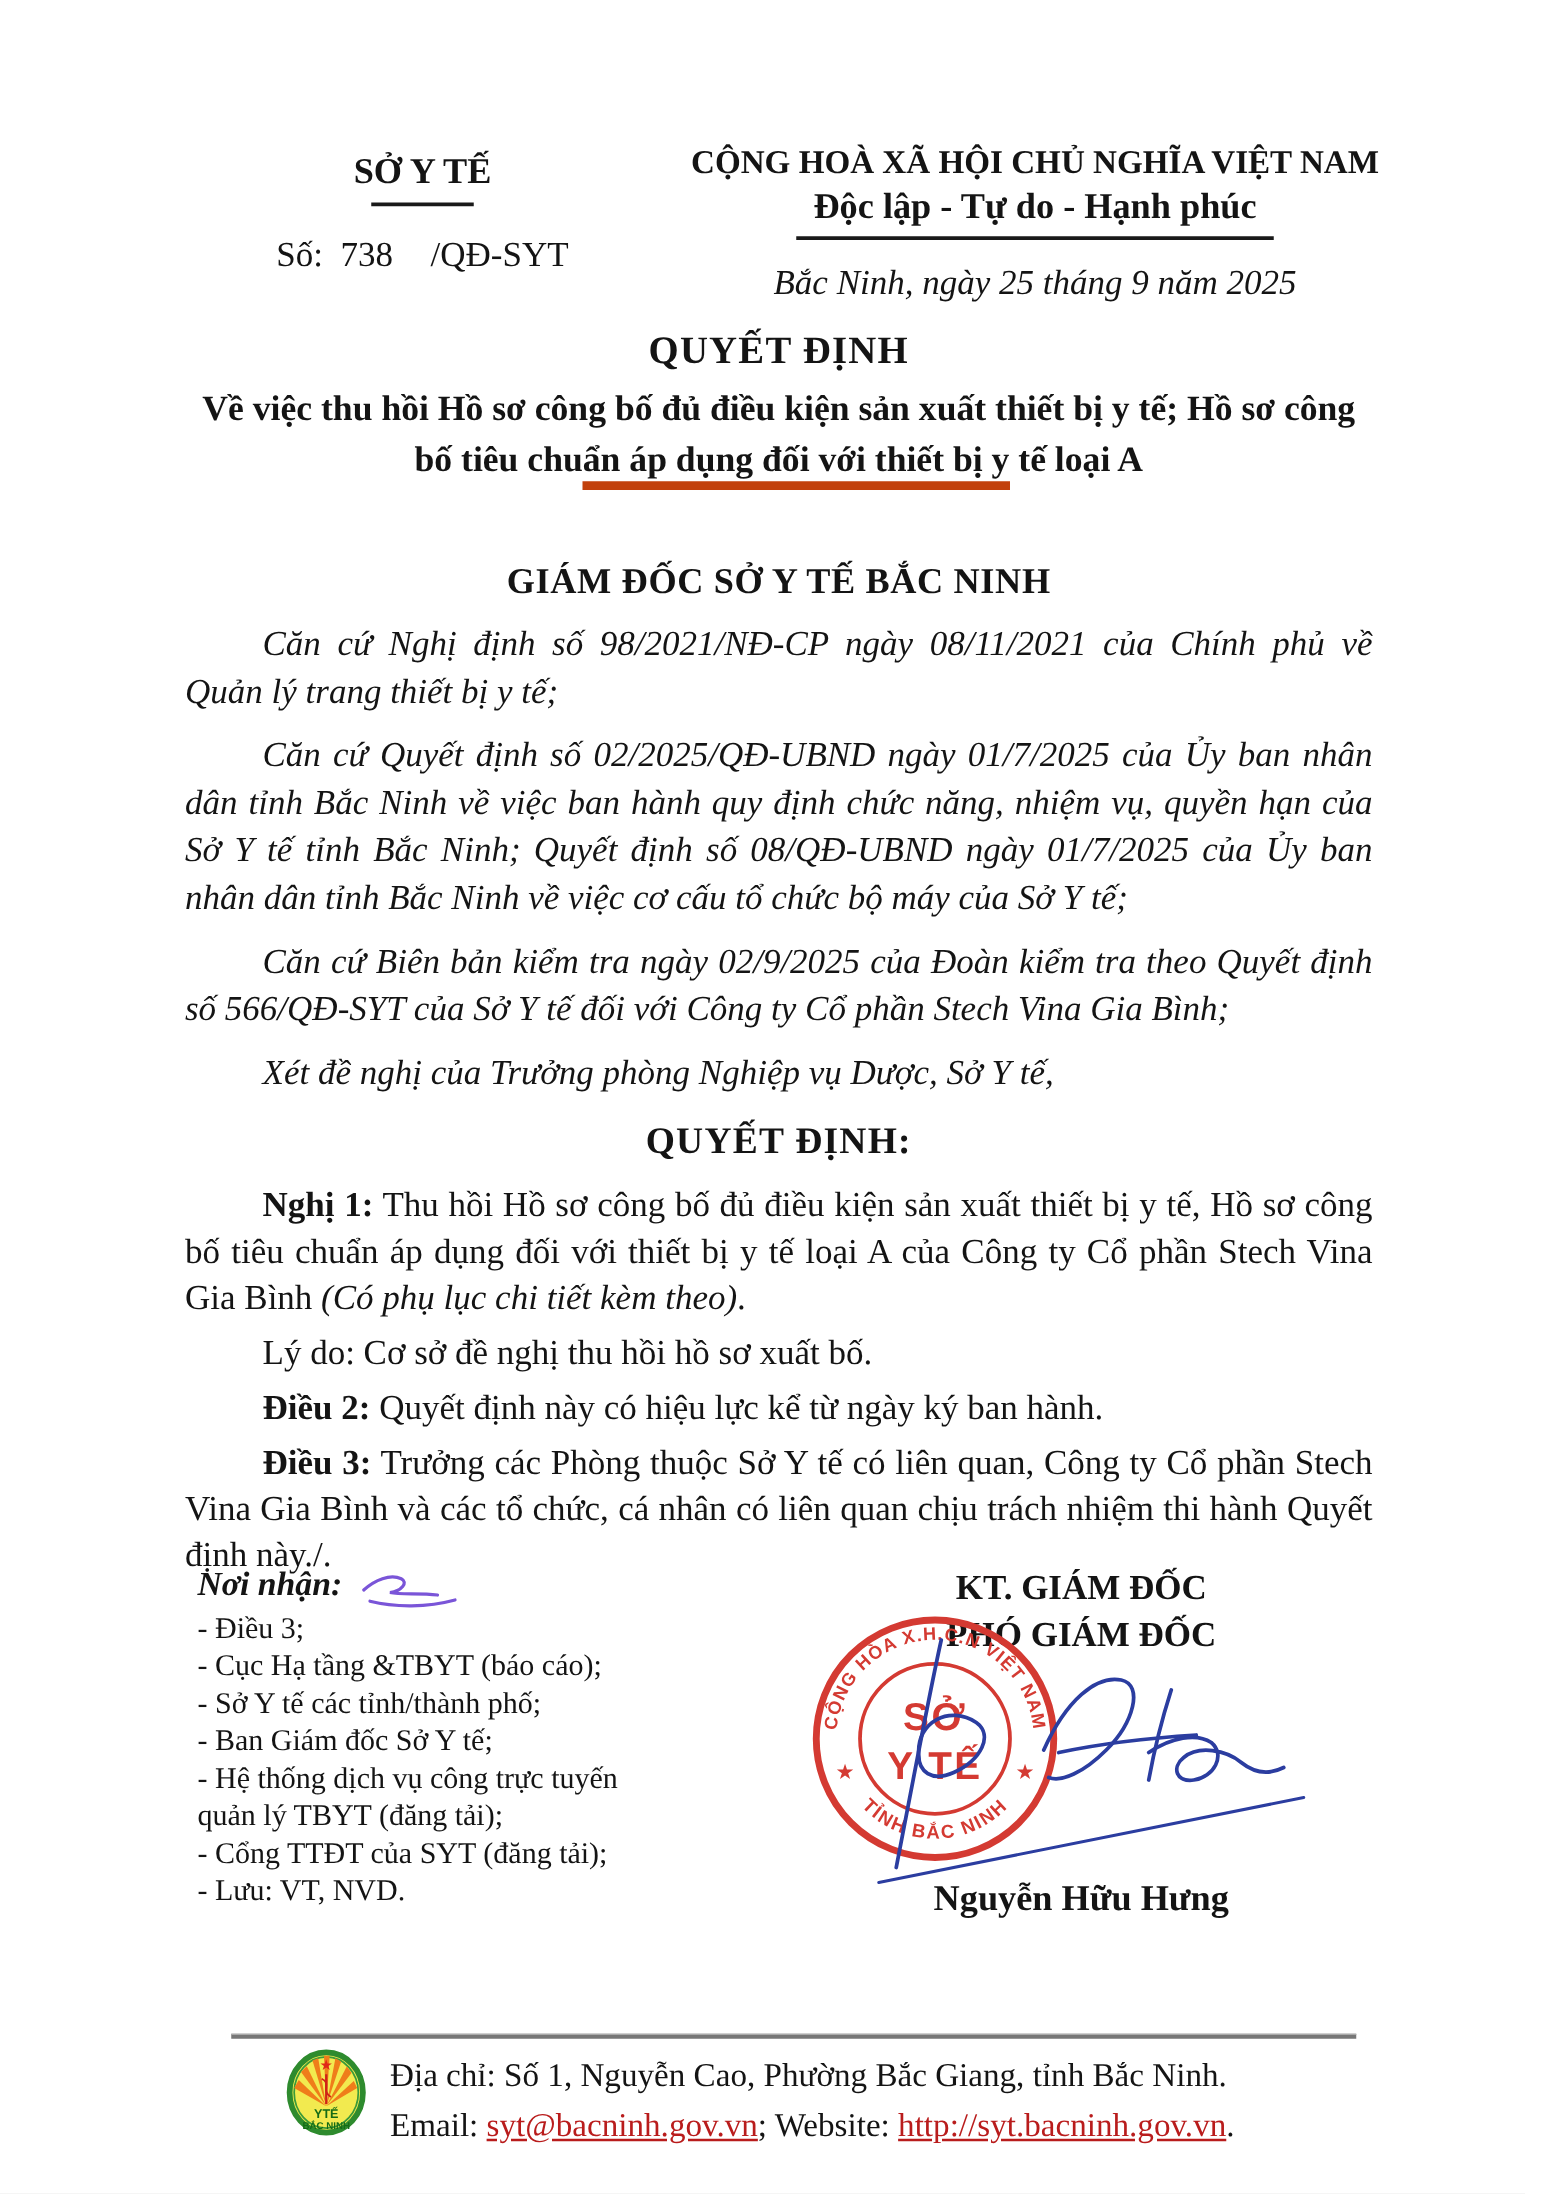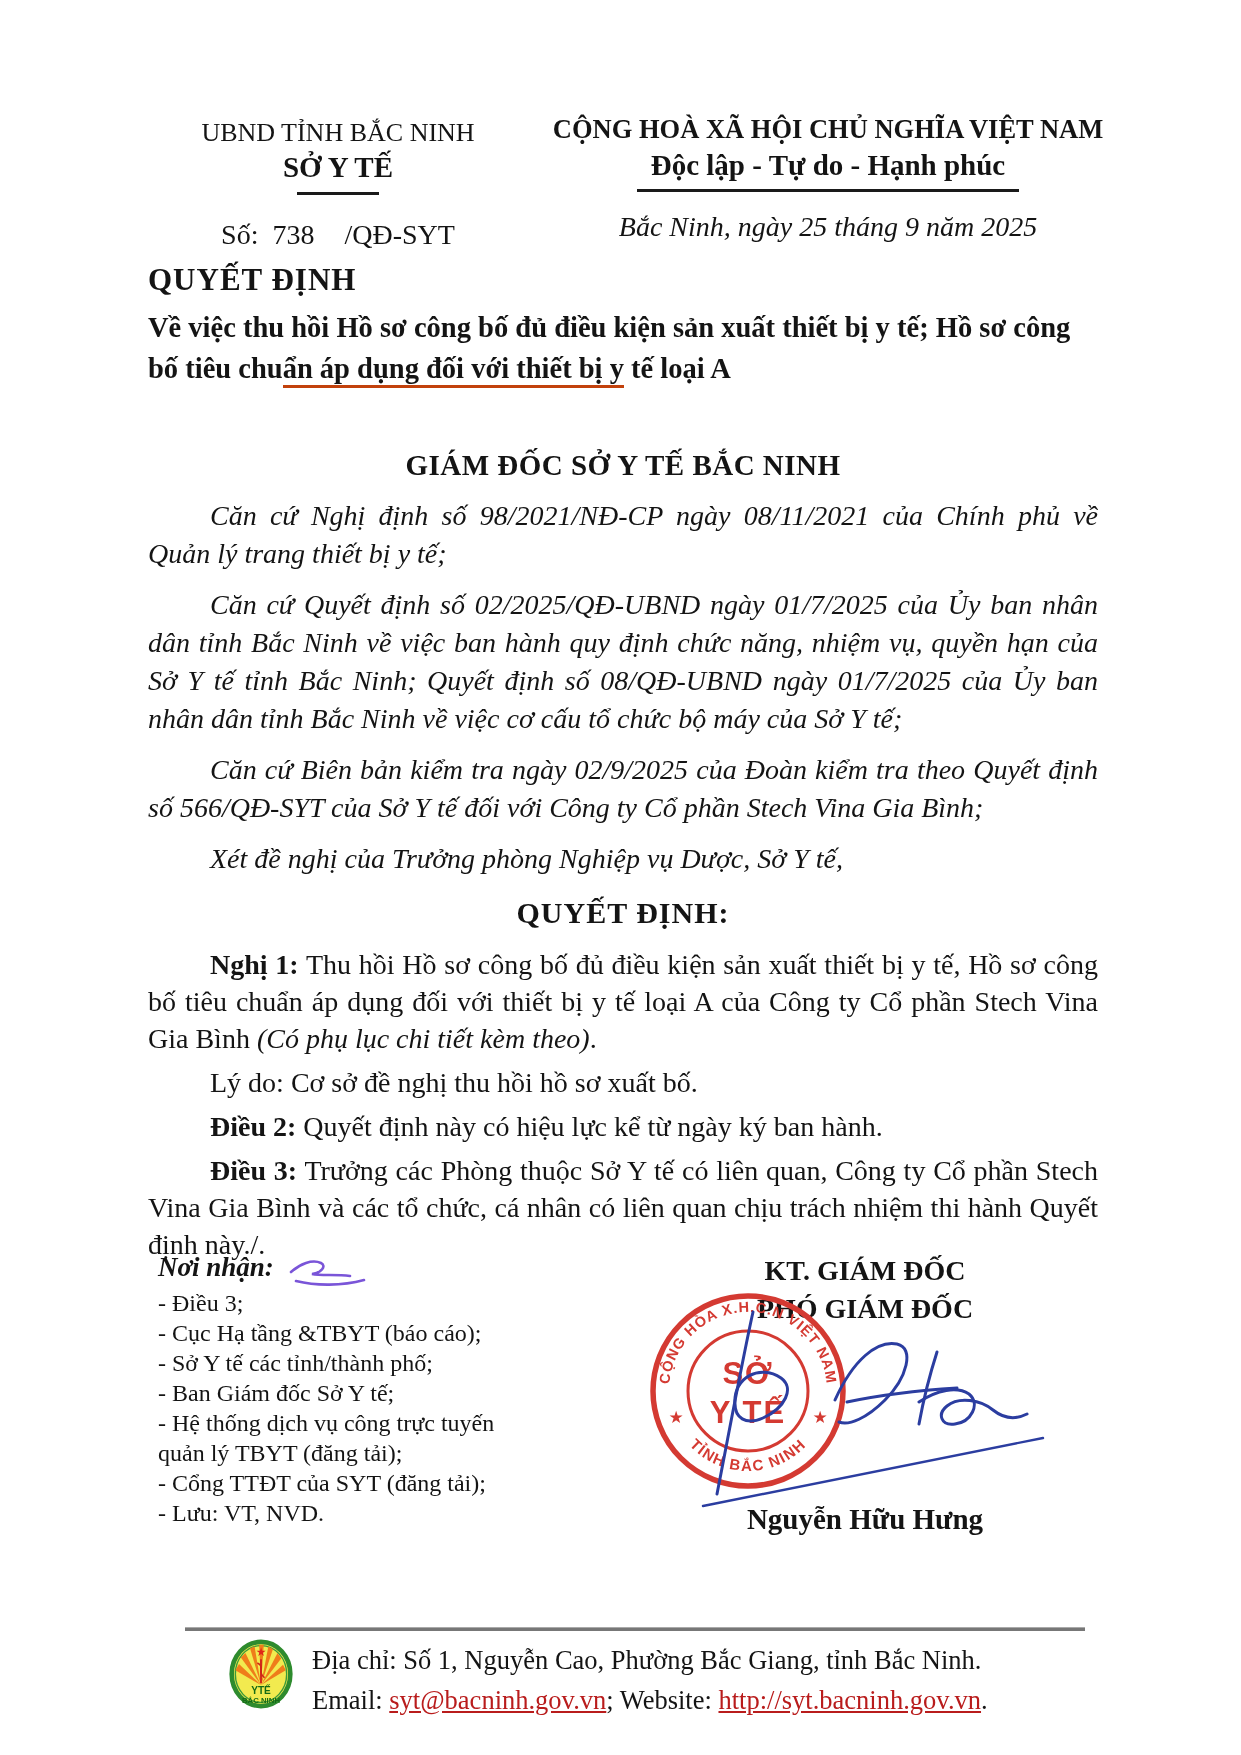--- a/index.html
+++ b/index.html
@@ -15,24 +15,24 @@
   .rule-small{width:82px;height:3px;background:#1a1a1a;margin:8px auto 0;}
   .doc-number{margin-top:24px;font-size:28px;}
   .doc-number .val{margin-left:14px;}
   .doc-number .suf{margin-left:30px;}
   .header-right{position:absolute;left:548px;top:114px;width:560px;text-align:center;}
   .national1{font-size:26.5px;font-weight:bold;text-align:center;}
   .national2{font-size:29px;font-weight:bold;margin-top:4px;}
   .rule-right{width:382px;height:3px;background:#1a1a1a;margin:7px auto 0;}
   .dateline{margin-top:19px;font-size:28px;font-style:italic;}
   
-  .title-block{position:absolute;left:148px;top:262px;width:950px;text-align:left;}
+  .title-block{position:absolute;left:148px;top:262px;width:950px;text-align:center;}
   .doc-type{font-size:31px;font-weight:bold;letter-spacing:1px;}
   .subject{font-size:28.5px;font-weight:bold;line-height:41px;margin-top:9px;}
-  .u-part{border-bottom:3px solid #c2410c;padding-bottom:1px;}
+  .u-part{border-bottom:7px solid #c2410c;padding-bottom:1px;}
   .issuer{position:absolute;left:148px;top:449px;width:950px;text-align:center;
           font-size:29px;font-weight:bold;letter-spacing:0.5px;}
   
   .preamble{position:absolute;left:148px;top:497px;width:950px;}
   .cite{font-size:28px;font-style:italic;line-height:38px;text-indent:62px;
         text-align:justify;margin:0 0 13px;}
   .decision-heading{position:absolute;left:148px;top:896px;width:950px;text-align:center;
         font-size:30px;font-weight:bold;letter-spacing:1px;}
   .articles{position:absolute;left:148px;top:946px;width:950px;}
   .art{font-size:28px;line-height:37px;text-indent:62px;text-align:justify;margin:0 0 7px;}
@@ -55,21 +55,20 @@
   .footer-text{position:absolute;left:312px;top:1640px;font-size:26.5px;line-height:40px;}
   .footer-text a{color:#b91c1c;text-decoration:underline;cursor:pointer;}
   .sans{font-family:"Liberation Sans","DejaVu Sans",sans-serif;}
 </style>
 </head>
 <body>
 
 <div class="page">
 
   <div class="header-left">
-    <div class="org-parent">UBND TỈNH BẮC NINH</div>
     <div class="org">SỞ Y TẾ</div>
     <div class="rule-small"></div>
     <div class="doc-number">
       <span>Số:</span><span class="val">738</span><span class="suf">/QĐ-SYT</span>
     </div>
   </div>
 
   <div class="header-right">
     <div class="national1">CỘNG HOÀ XÃ HỘI CHỦ NGHĨA VIỆT NAM</div>
     <div class="national2">Độc lập - Tự do - Hạnh phúc</div>

